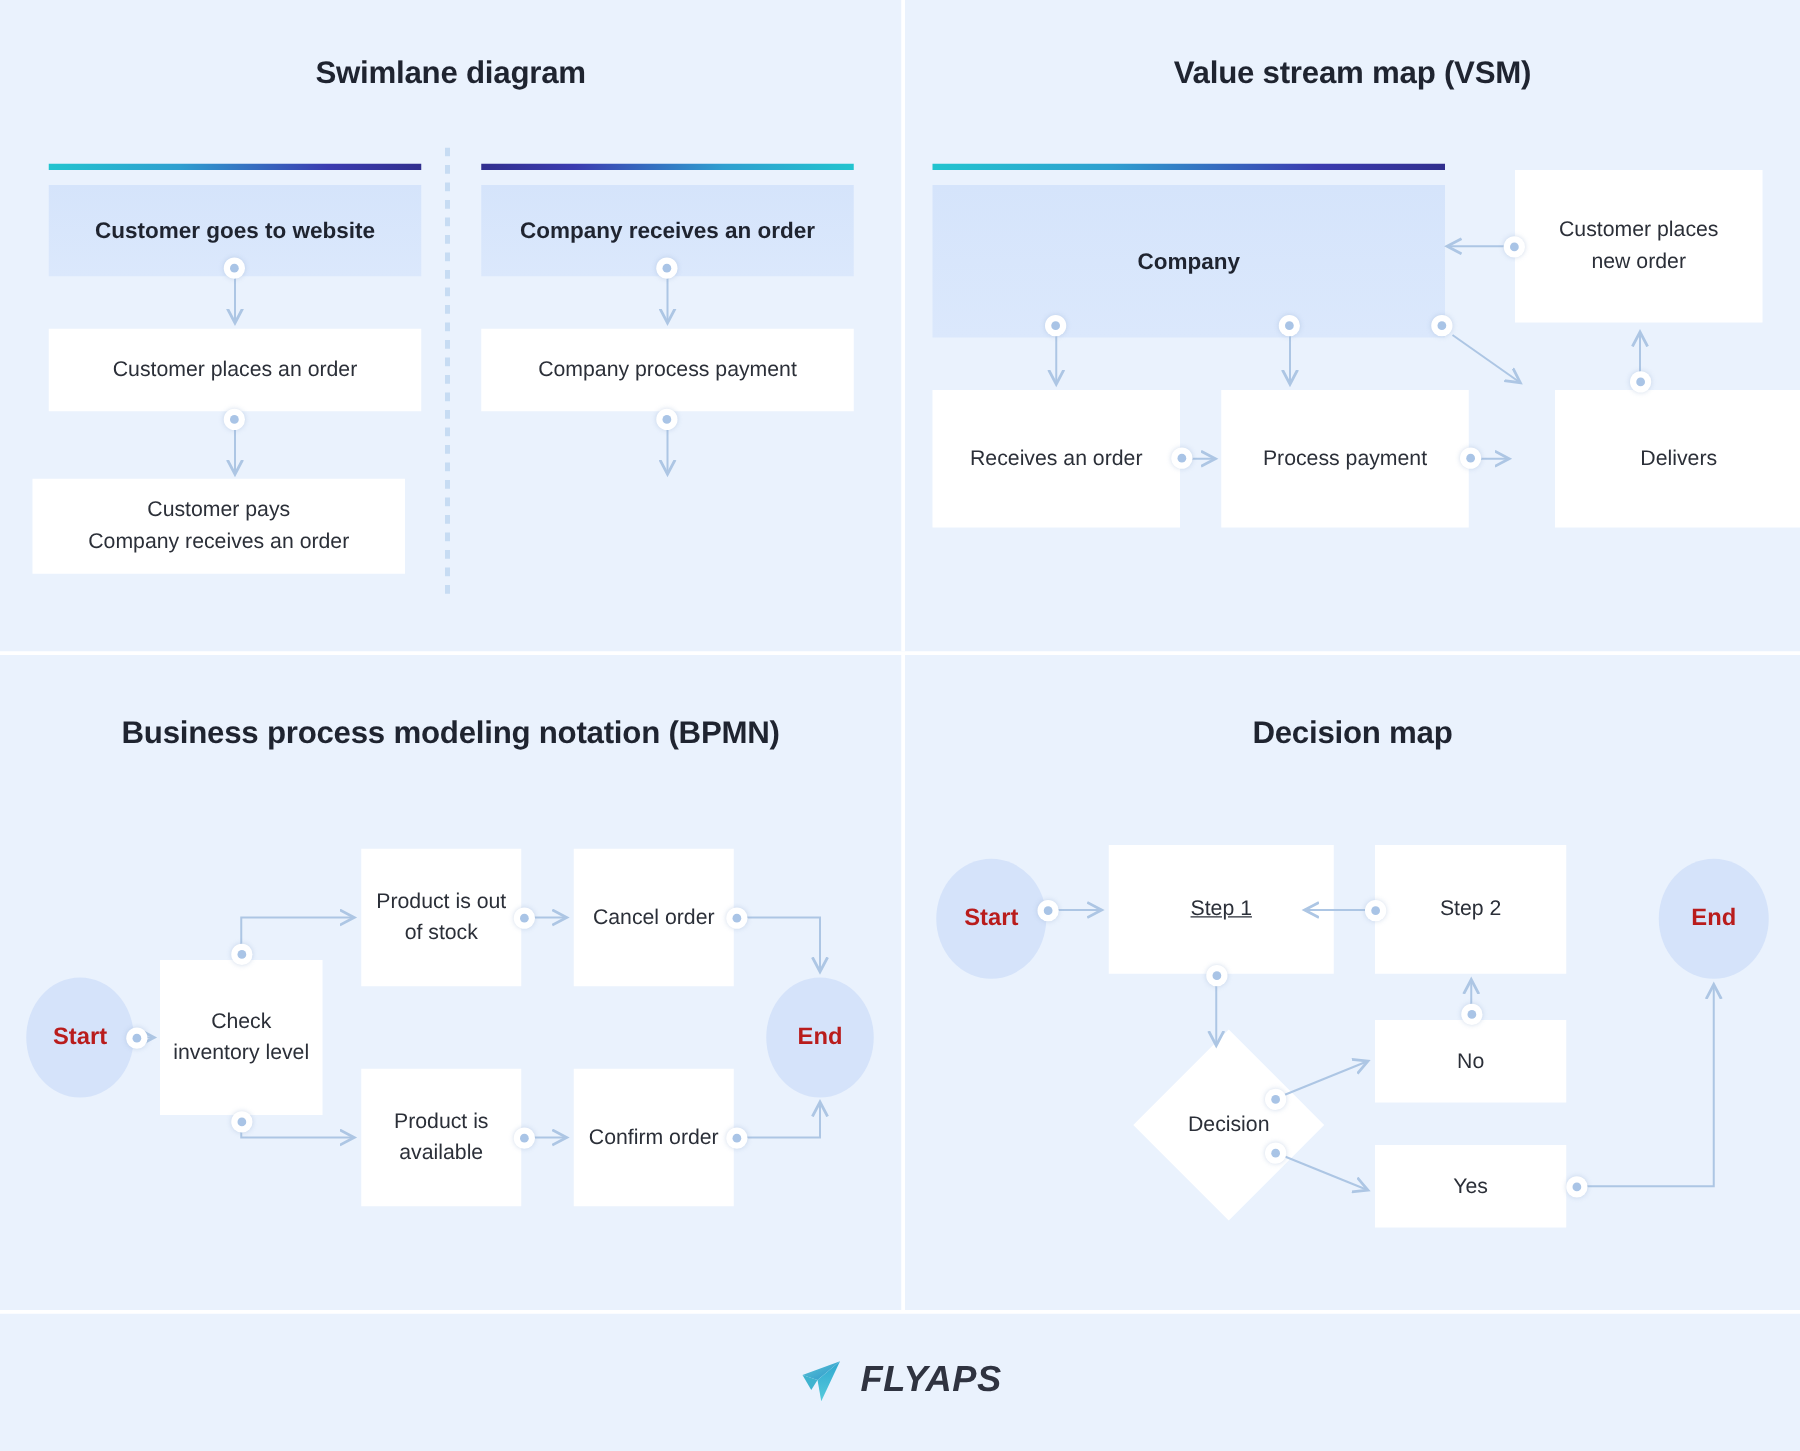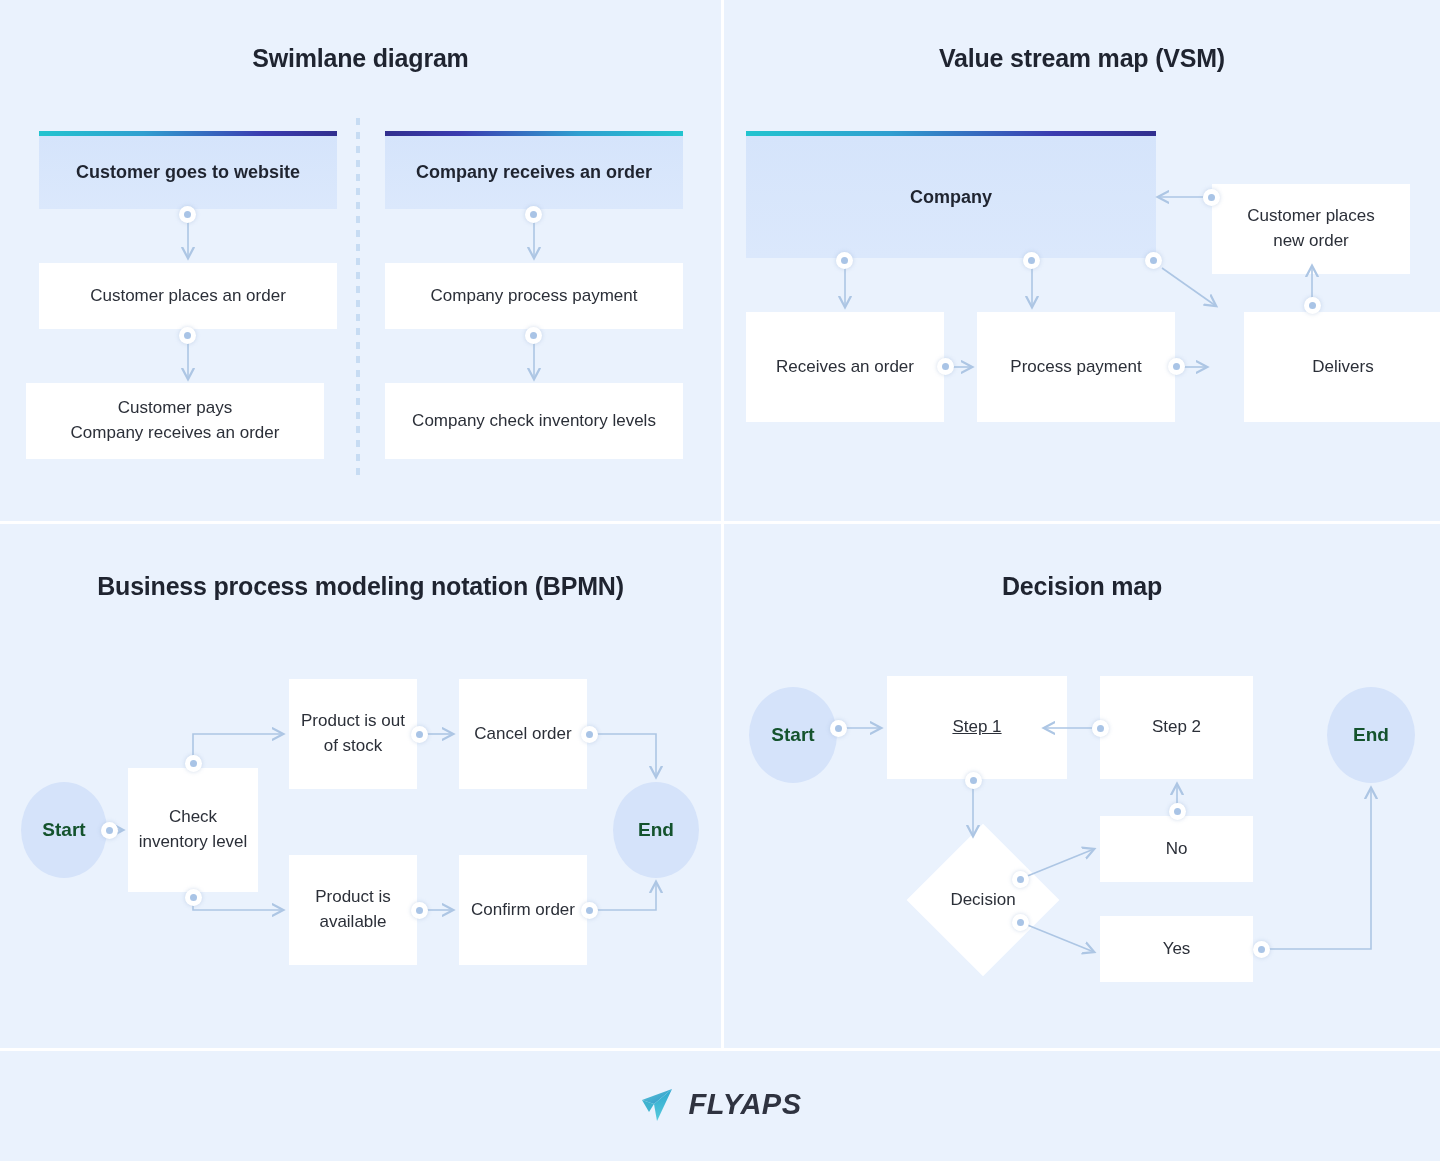--- a/index.html
+++ b/index.html
@@ -30,32 +30,32 @@
     text-align: center;
     color: #2b2f38;
     font-size: 17px;
     line-height: 1.45;
     padding: 4px 10px;
   }
   .lane-head {
     position: absolute;
     background: linear-gradient(180deg, #d5e4fb 0%, #dbe8fc 100%);
     display: flex; align-items: center; justify-content: center;
-    font-size: 18px; font-weight: bold; color: #1f2430;
+    font-size: 18px; font-weight: bold; color: #1f2430; margin-top: 12px;
   }
   .lane-bar { position: absolute; height: 5px; }
   .bar-tp { background: linear-gradient(90deg, #22c4cf 0%, #2f9fd0 35%, #3b3bb0 75%, #312f8e 100%); }
   .bar-pt { background: linear-gradient(90deg, #312f8e 0%, #3b3bb0 25%, #2f9fd0 65%, #22c4cf 100%); }
 
   .ellipse {
     position: absolute;
     background: #d5e3fa;
     border-radius: 50%;
     display: flex; align-items: center; justify-content: center;
-    font-size: 19px; font-weight: bold; color: #14532d;
+    font-size: 19px; font-weight: bold; color: #b91c1c;
   }
   .diamond {
     position: absolute;
     background: #ffffff;
     transform: rotate(45deg);
   }
   .diamond-label {
     position: absolute;
     display: flex; align-items: center; justify-content: center;
     font-size: 17px; color: #2b2f38;
@@ -115,23 +115,20 @@
       <span style="white-space:pre-line">Customer pays
 Company receives an order</span>
     </div>
 
     <div class="lane-bar bar-pt" style="left:385px; top:131px; width:298px;"></div>
     <div class="lane-head" style="left:385px; top:136px; width:298px; height:73px;">
       <span>Company receives an order</span>
     </div>
     <div class="box" style="left:385px; top:263px; width:298px; height:66px;">
       <span>Company process payment</span>
-    </div>
-    <div class="box" style="left:385px; top:383px; width:298px; height:76px;">
-      <span>Company check inventory levels</span>
     </div>
 
     <svg class="wires" width="721" height="521">
       <defs>
         <marker id="ah" markerWidth="9" markerHeight="9" refX="7" refY="4.5" orient="auto">
           <path d="M0,0.7 L7.2,4.5 L0,8.3" fill="none" stroke="#adc6e4" stroke-width="1.4"></path>
         </marker>
       </defs>
       <path class="wire" d="M188,214 L188,258" marker-end="url(#ah)"></path>
       <path class="wire" d="M188,338 L188,379" marker-end="url(#ah)"></path>
@@ -154,21 +151,21 @@
 
     <div class="box" style="left:22px; top:312px; width:198px; height:110px;">
       <span>Receives an order</span>
     </div>
     <div class="box" style="left:253px; top:312px; width:198px; height:110px;">
       <span>Process payment</span>
     </div>
     <div class="box" style="left:488px; top:312px; width:198px; height:110px;margin-left:32px;">
       <span>Delivers</span>
     </div>
-    <div class="box" style="left:488px; top:136px; width:198px; height:90px; padding:4px 24px;margin-top:48px;">
+    <div class="box" style="left:488px; top:136px; width:198px; height:122px; padding:4px 24px;">
       <span>Customer places new order</span>
     </div>
 
     <svg class="wires" width="716" height="521">
       <defs>
         <marker id="ah2" markerWidth="9" markerHeight="9" refX="7" refY="4.5" orient="auto">
           <path d="M0,0.7 L7.2,4.5 L0,8.3" fill="none" stroke="#adc6e4" stroke-width="1.4"></path>
         </marker>
       </defs>
 

